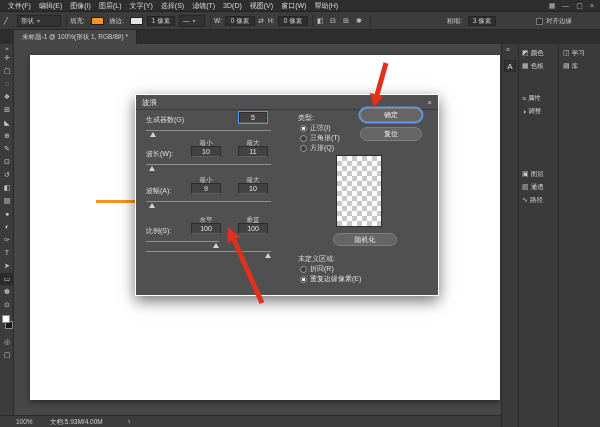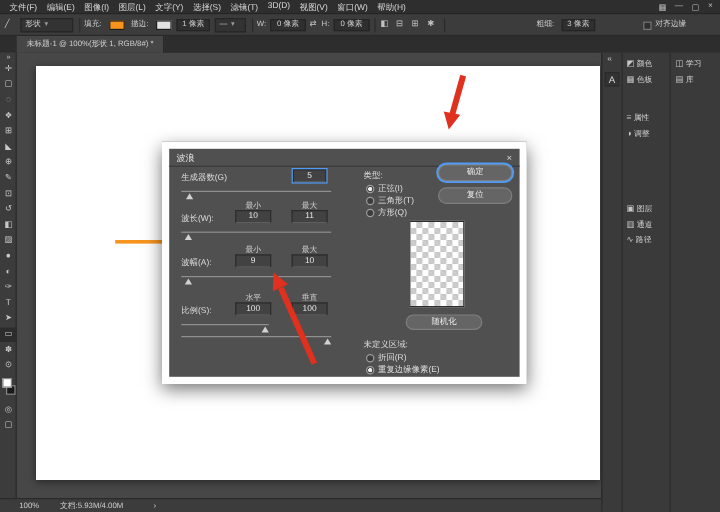--- a/index.html
+++ b/index.html
@@ -31,21 +31,21 @@
   .toolbar{position:absolute;left:0;top:44px;width:14px;height:371px;background:#3c3c3c;border-right:1px solid #2a2a2a;z-index:3}
   .tool{position:absolute;left:0;width:14px;height:12px;text-align:center;font-size:7px;line-height:12px;color:#c8c8c8}
   .color-chip{position:absolute;width:8px;height:8px;border:1px solid #8a8a8a}
 
   
   .canvas{position:absolute;left:14px;top:44px;width:487px;height:371px;background:#474747;z-index:1}
   .doc{position:absolute;left:30px;top:55px;width:470px;height:345px;background:#ffffff;box-shadow:0 2px 6px rgba(0,0,0,.45);z-index:2}
   .orange-line{position:absolute;left:96px;top:200px;width:41px;height:3px;z-index:4}
 
   
-  .dlg{position:absolute;left:135px;top:118px;width:304px;height:202px;background:#505050;border:6px solid #ffffff;box-shadow:0 5px 14px rgba(0,0,0,.55);z-index:20}
+  .dlg{position:absolute;left:135px;top:94px;width:304px;height:202px;background:#505050;border:1px solid #ffffff;box-shadow:0 5px 14px rgba(0,0,0,.55);z-index:20}
   .dlg-title{position:absolute;left:0;top:0;width:100%;height:15px;border-bottom:1px solid #3a3a3a;font-size:7.5px;line-height:15px;color:#e4e4e4;padding:0 6px}
   .dlg-close{position:absolute;right:3px;top:0;width:11px;height:15px;text-align:center;font-size:8px;line-height:15px;color:#cfcfcf}
   .lbl{position:absolute;font-size:7px;color:#dedede;white-space:nowrap;line-height:9px}
   .hdr{position:absolute;font-size:6.5px;color:#cfcfcf;text-align:center;line-height:8px}
   .fld{position:absolute;height:11px;background:#424242;border:1px solid #2c2c2c;border-bottom-color:#5e5e5e;color:#e8e8e8;font-size:7px;line-height:9px;text-align:center}
   .fld.focus{outline:1px solid #4f9bf5}
   .slider{position:absolute;height:8px}
   .slider::before{content:"";position:absolute;left:0;right:0;top:0;height:1px;background:#8f8f8f}
   .thumb{position:absolute;top:2px;width:0;height:0;border-left:3px solid transparent;border-right:3px solid transparent;border-bottom:5px solid #d2d2d2}
   .btn{position:absolute;height:14px;background:#656565;border:1px solid #7f7f7f;border-radius:7px;color:#e9e9e9;font-size:7px;line-height:12px;text-align:center;cursor:default}

